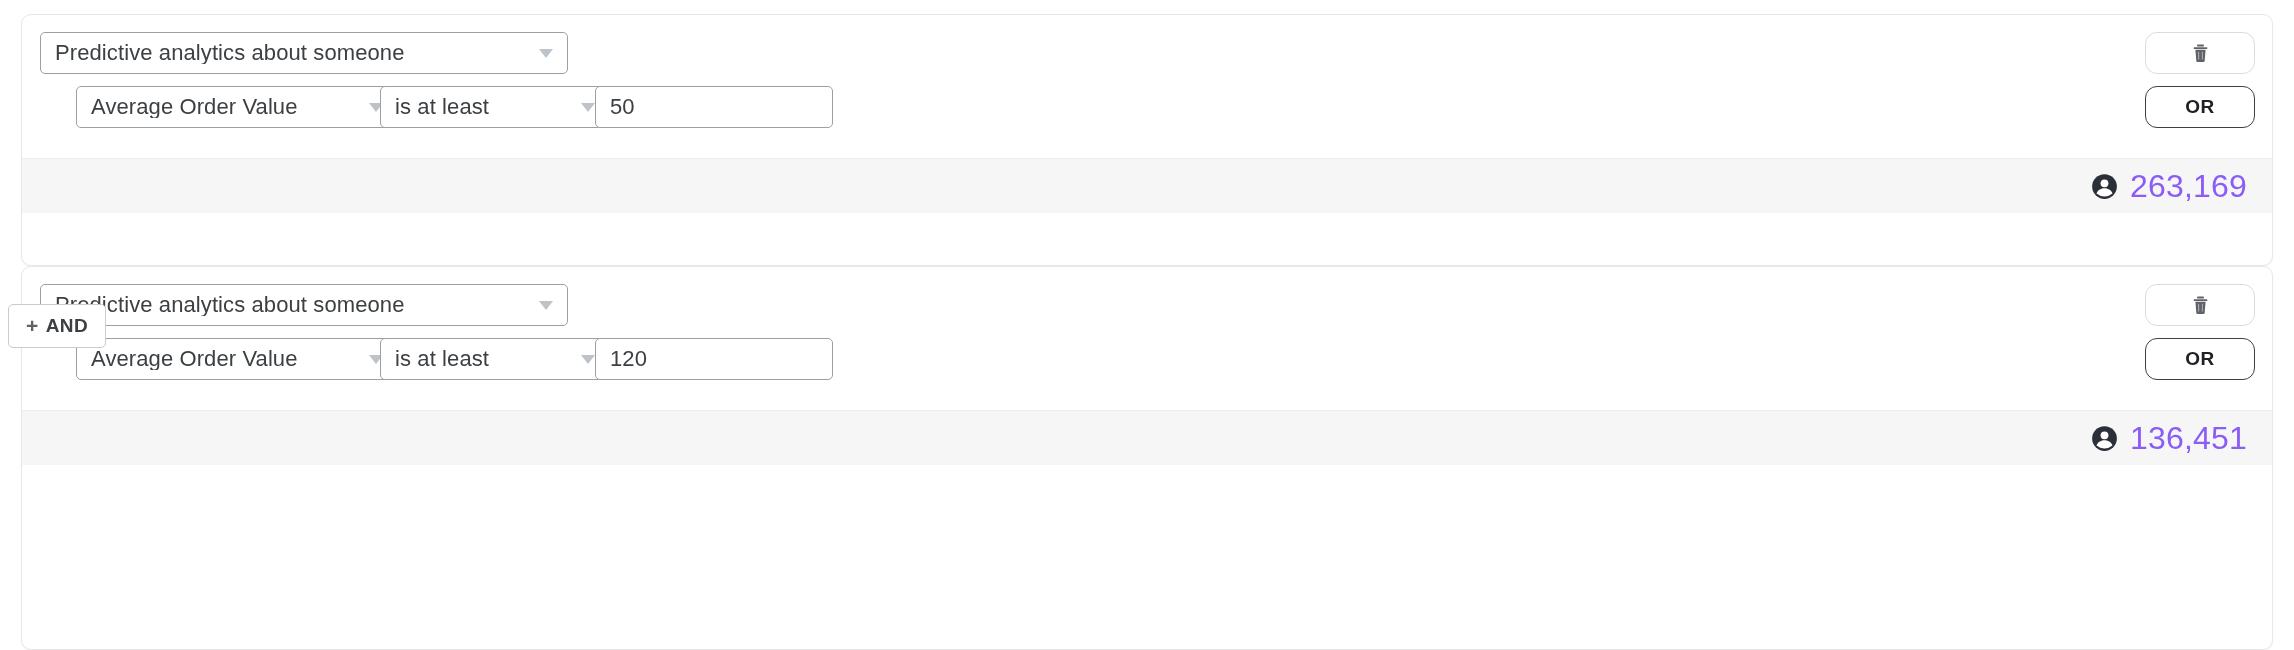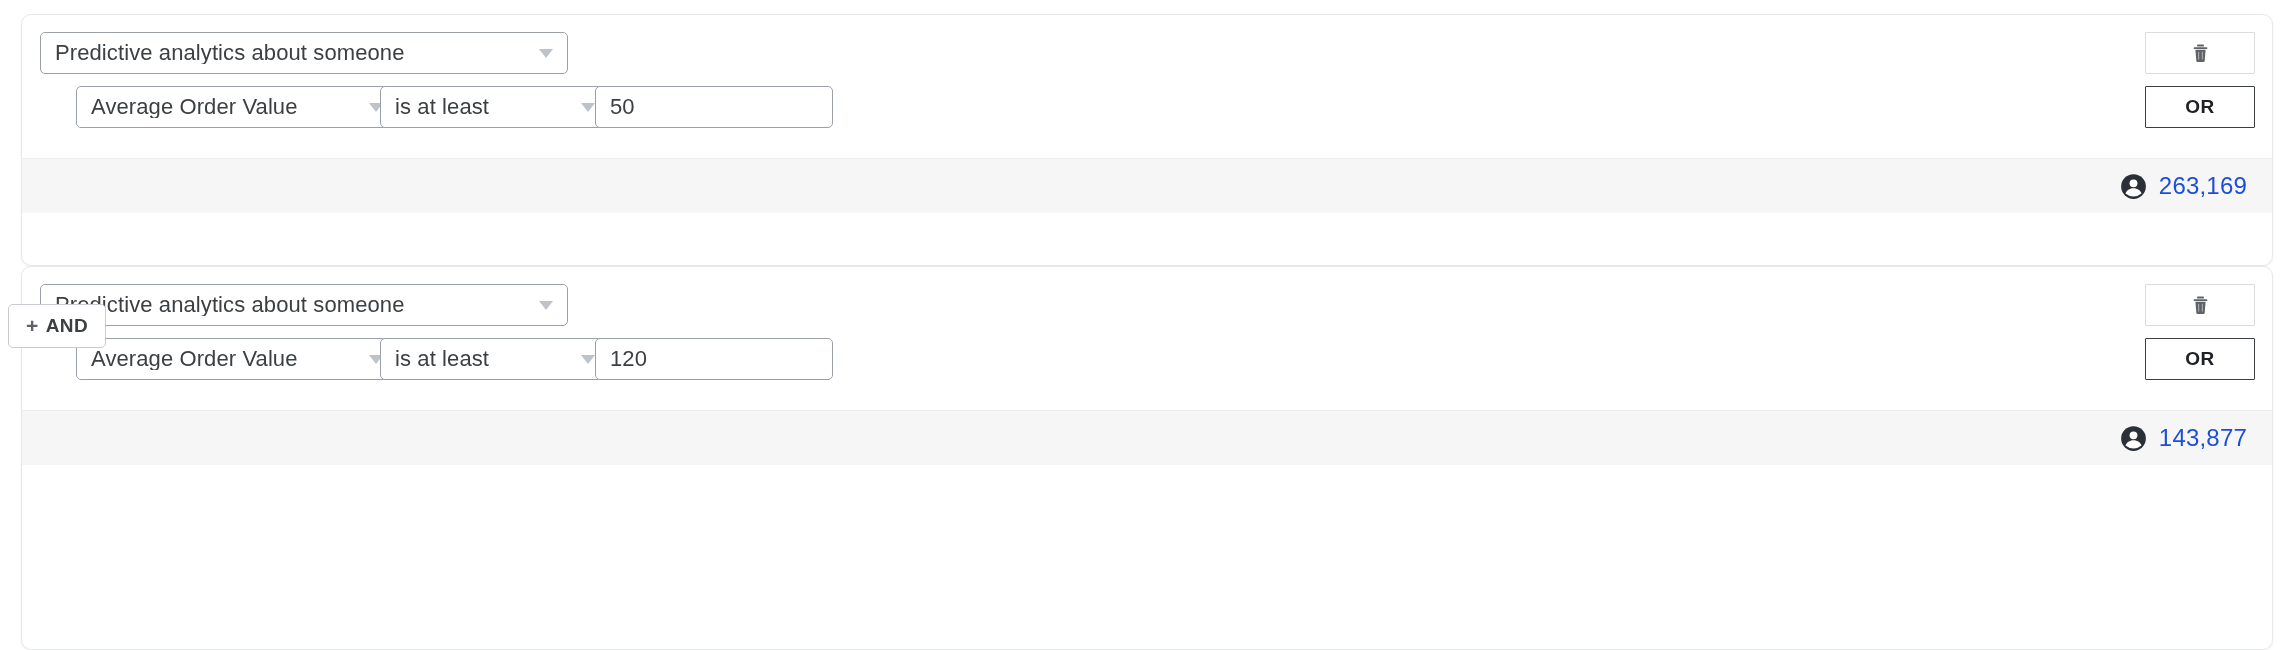--- a/index.html
+++ b/index.html
@@ -90,21 +90,21 @@
   .f-attribute { left: 18px;  top: 17px;  width: 528px; }
   .f-metric    { left: 18px;  top: 71px;  width: 322px; margin-left: 36px; }
   .f-operator  { left: 358px; top: 71px;  width: 230px; justify-content: center; }
   .f-value     { left: 573px; top: 71px;  width: 238px; border-color: #9aa0a6; }
 
   
   .btn {
     position: absolute;
     box-sizing: border-box;
     background: #ffffff;
-    border-radius: 1px;
+    border-radius: 12px;
     display: flex;
     align-items: center;
     justify-content: center;
     cursor: pointer;
   }
   .btn-delete {
     right: 17px;
     top: 17px;
     width: 110px;
     height: 42px;
@@ -135,22 +135,22 @@
     padding-right: 25px;
     box-sizing: border-box;
   }
   .count-wrap {
     display: flex;
     align-items: center;
     gap: 12px;
   }
   .person-icon { width: 27px; height: 27px; display: block; }
   .count-text {
-    font-size: 24px;
-    color: #1d4ed8;
+    font-size: 32px;
+    color: #8b5cf6;
     letter-spacing: 0.2px;
     line-height: 1;
   }
 
   
   .and-button {
     position: absolute;
     left: 8px;
     top: 304px;
     height: 44px;
@@ -279,18 +279,18 @@
 
     </div>
 
     <div class="card-footer">
       <div class="count-wrap">
         <svg class="person-icon" viewBox="0 0 24 24">
           <circle cx="12" cy="12" r="11" fill="#2b3038"></circle>
           <circle cx="12" cy="9.2" r="3.5" fill="#ffffff"></circle>
           <path d="M12 13.6 c-3.6 0 -6.3 2.1 -7.1 4.6 a11 11 0 0 0 14.2 0 c-0.8 -2.5 -3.5 -4.6 -7.1 -4.6 Z" fill="#ffffff"></path>
         </svg>
-        <span class="count-text">143,877</span>
+        <span class="count-text">136,451</span>
       </div>
     </div>
   </div>
 
 </div>
 
 </body></html>

